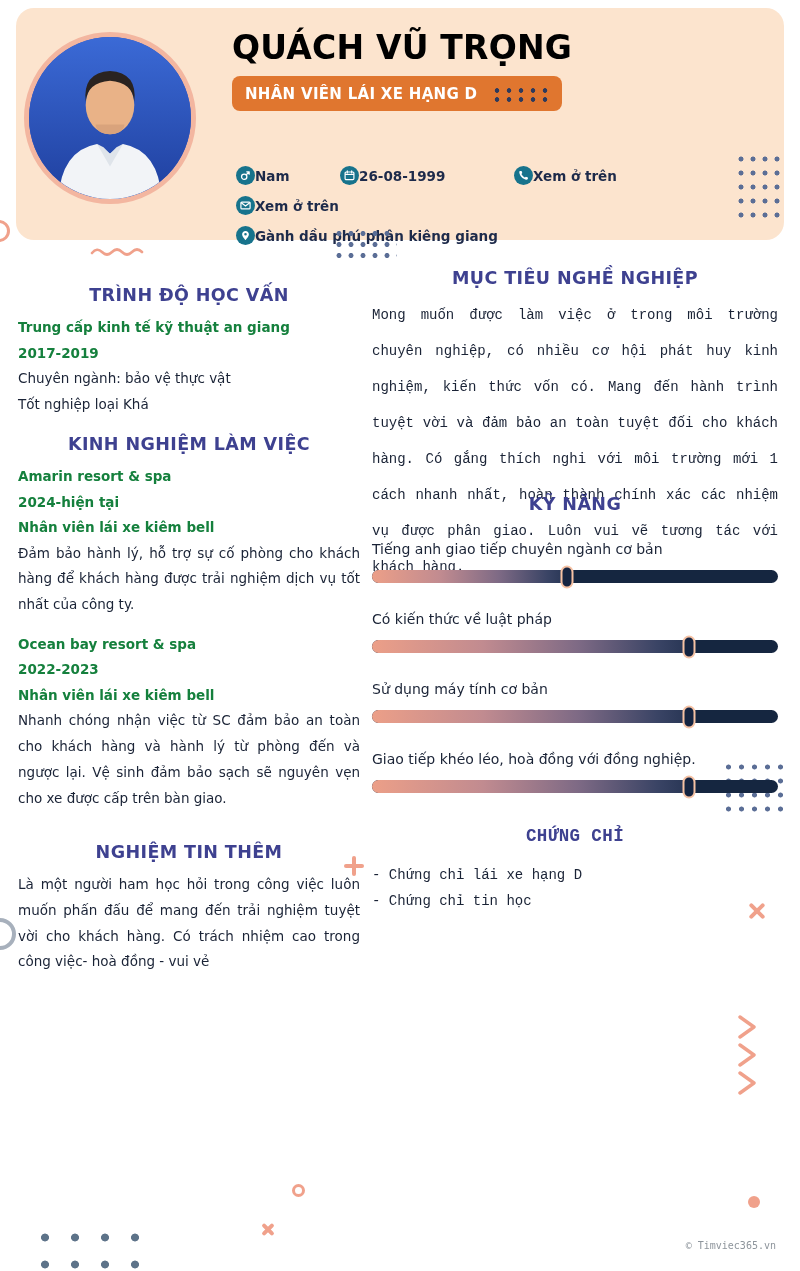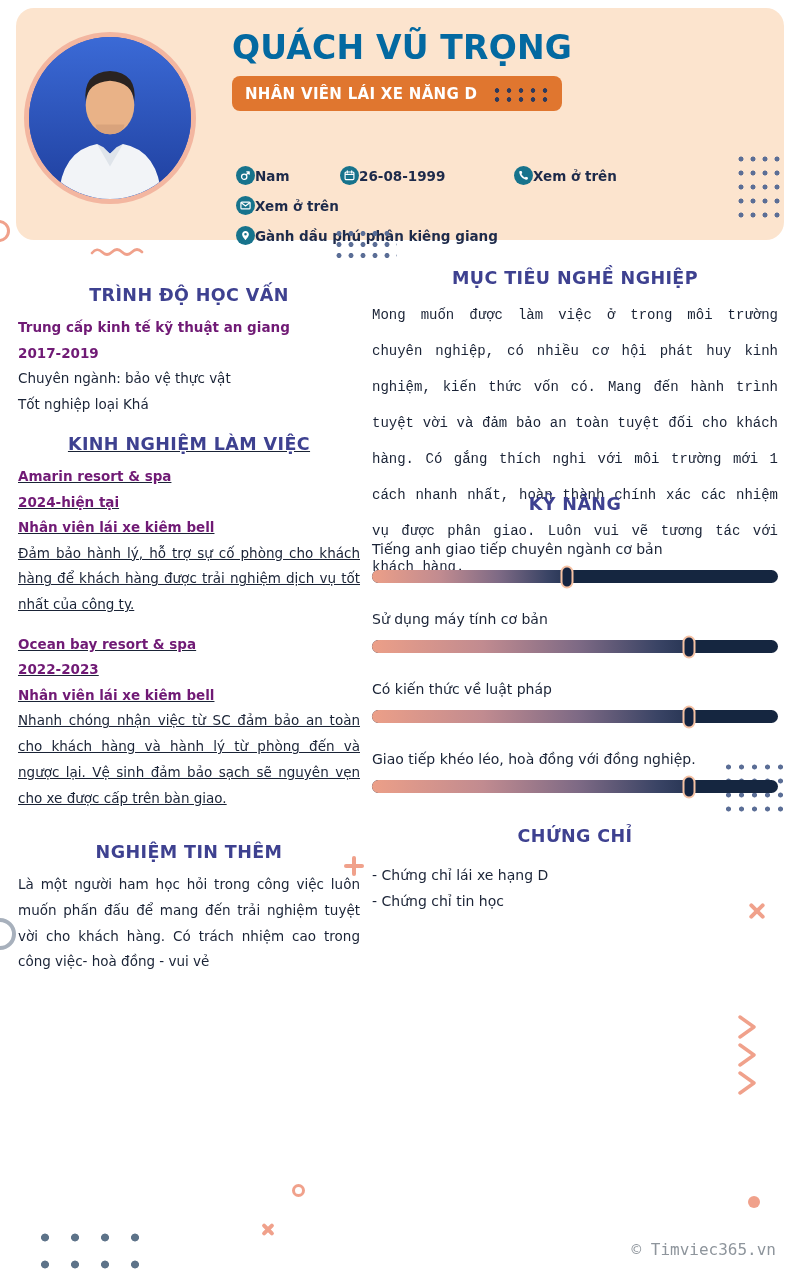--- a/index.html
+++ b/index.html
@@ -13,21 +13,21 @@
   body{width:800px;height:1271px;position:relative;overflow:hidden;
        font-family:"DejaVu Sans","Liberation Sans",sans-serif;color:var(--text);}
   .page{position:absolute;inset:0;}
 
   
   .header-card{position:absolute;left:16px;top:8px;width:768px;height:232px;
                background:var(--header-bg);border-radius:18px;}
   .photo-wrap{position:absolute;left:8px;top:24px;width:172px;height:172px;border-radius:50%;
               border:5px solid #f3b6a0;overflow:hidden;background:#2c55c8;}
   .photo-wrap svg{display:block;width:100%;height:100%;}
-  .name{position:absolute;left:216px;top:20px;font-size:33px;font-weight:bold;color:#0369a1;
+  .name{position:absolute;left:216px;top:20px;font-size:33px;font-weight:bold;color:#000000;
         letter-spacing:.2px;white-space:nowrap;}
   .badge{position:absolute;left:216px;top:68px;height:35px;background:var(--badge-bg);
          border-radius:8px;display:flex;align-items:center;padding:0 13px;gap:14px;}
   .badge-label{color:#fff;font-weight:bold;font-size:15px;letter-spacing:.3px;white-space:nowrap;}
 
   
   .dots{position:absolute;color:var(--dot-navy);
         background-image:radial-gradient(circle, currentColor 2.2px, transparent 2.8px);
         background-size:12px 14px;}
   .badge-dots{position:static;width:58px;height:16px;color:#2e3a5c;
@@ -47,28 +47,28 @@
   .c-email{left:220px;top:159px;} .c-address{left:220px;top:189px;}
   .cicon{width:19px;height:19px;border-radius:50%;background:var(--icon-bg);
          display:flex;align-items:center;justify-content:center;flex:none;}
 
   
   .sec{position:absolute;z-index:2;}
   .sec-heading{font-size:17.5px;font-weight:bold;color:var(--heading);text-align:center;
                letter-spacing:.4px;}
   .mb9{margin-bottom:9px;} .mb10{margin-bottom:10px;} .mb16{margin-bottom:16px;} .mb26{margin-bottom:26px;}
   .sec-edu{left:18px;top:285px;width:342px;}
-  .sec-exp{left:18px;top:434px;width:342px;text-decoration:underline;}
+  .sec-exp{left:18px;top:434px;width:342px;}
   .sec-more{left:18px;top:842px;width:342px;}
   .sec-objective{left:372px;top:268px;width:406px;}
   .sec-skills{left:372px;top:494px;width:406px;}
-  .sec-certs{left:372px;top:826px;width:406px;}
+  .sec-certs{left:372px;top:826px;width:406px;font-family:Liberation Mono, monospace;}
 
   .tline{font-size:13.5px;line-height:25.5px;}
-  .bold{font-weight:bold;color:#701a75;}
+  .bold{font-weight:bold;color:#15803d;}
   .para{font-size:13.5px;line-height:25.8px;text-align:justify;}
   .para-r{font-size:14px;line-height:36px;text-align:justify;font-family:Liberation Mono, monospace;}
   .job + .job{margin-top:14px;}
   .cert-line{font-size:14px;line-height:26px;}
 
   
   .skill{margin-bottom:27px;}
   .skill-label{font-size:14px;line-height:18px;}
   .skill-bar{position:relative;margin-top:12px;height:13px;border-radius:7px;
              background:var(--bar-track);}
@@ -94,21 +94,21 @@
   .x-right{left:747px;top:901px;width:20px;height:20px;}
   .x-bottom{left:260px;top:1222px;width:15px;height:15px;}
   .ring{position:absolute;border-radius:50%;z-index:1;}
   .ring-small{left:292px;top:1184px;width:13px;height:13px;border:3px solid var(--accent-salmon);}
   .half-ring-salmon{left:-12px;top:220px;width:22px;height:22px;border:3px solid var(--accent-salmon);}
   .half-ring-gray{left:-16px;top:918px;width:32px;height:32px;border:4px solid #a7b0bc;}
   .dot-fill{left:748px;top:1196px;width:12px;height:12px;background:var(--accent-salmon);border:none;}
 
   .watermark{position:absolute;right:24px;top:1240px;z-index:2;
              font-family:"DejaVu Sans Mono","Liberation Mono",monospace;
-             font-size:16px;color:var(--watermark);}
+             font-size:10px;color:var(--watermark);}
 </style>
 </head>
 <body>
 
 <div class="page">
 
   <div class="header-card">
     <div class="photo-wrap">
       <svg viewBox="0 0 100 100">
         <defs>
@@ -122,21 +122,21 @@
         <path d="M35 40 Q33 22 50 21 Q67 22 65 40 Q64 28 50 27 Q36 28 35 40 Z" fill="#2a2320"></path>
         <path d="M50 60 Q42 60 41 54 L59 54 Q58 60 50 60 Z" fill="#d9a37c"></path>
         <path d="M18 100 Q20 70 42 66 L50 72 L58 66 Q80 70 82 100 Z" fill="#f2f4f7"></path>
         <path d="M46 68 L50 72 L54 68 L58 66 L50 80 L42 66 Z" fill="#dfe4ea"></path>
       </svg>
     </div>
 
     <div class="name">QUÁCH VŨ TRỌNG</div>
 
     <div class="badge">
-      <span class="badge-label">NHÂN VIÊN LÁI XE NĂNG D</span>
+      <span class="badge-label">NHÂN VIÊN LÁI XE HẠNG D</span>
       <span class="badge-dots"></span>
     </div>
 
     <div class="contact c-gender">
       <span class="cicon">
         <svg viewBox="0 0 12 12" width="11" height="11">
             <circle cx="4.6" cy="7.4" r="2.9" fill="none" stroke="#fff" stroke-width="1.4"></circle>
             <path d="M6.8 5.2 L10 2 M10 2 H7.4 M10 2 V4.6" stroke="#fff" stroke-width="1.4" fill="none" stroke-linecap="round"></path>
           </svg>
       </span>
@@ -245,29 +245,29 @@
 
     <div class="skill">
       <div class="skill-label">Tiếng anh giao tiếp chuyên ngành cơ bản</div>
       <div class="skill-bar">
         <div class="bar-fill" style="width: 48%;"></div>
         <div class="bar-handle" style="left: 48%;"></div>
       </div>
     </div>
 
     <div class="skill">
-      <div class="skill-label">Sử dụng máy tính cơ bản</div>
+      <div class="skill-label">Có kiến thức về luật pháp</div>
       <div class="skill-bar">
         <div class="bar-fill" style="width: 78%;"></div>
         <div class="bar-handle" style="left: 78%;"></div>
       </div>
     </div>
 
     <div class="skill">
-      <div class="skill-label">Có kiến thức về luật pháp</div>
+      <div class="skill-label">Sử dụng máy tính cơ bản</div>
       <div class="skill-bar">
         <div class="bar-fill" style="width: 78%;"></div>
         <div class="bar-handle" style="left: 78%;"></div>
       </div>
     </div>
 
     <div class="skill">
       <div class="skill-label">Giao tiếp khéo léo, hoà đồng với đồng nghiệp.</div>
       <div class="skill-bar">
         <div class="bar-fill" style="width: 78%;"></div>

